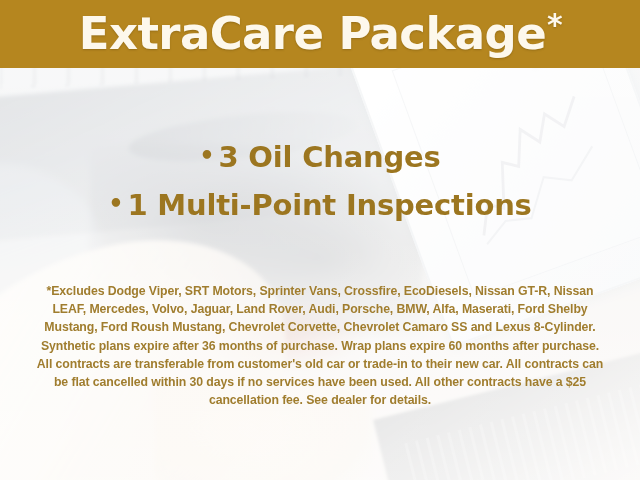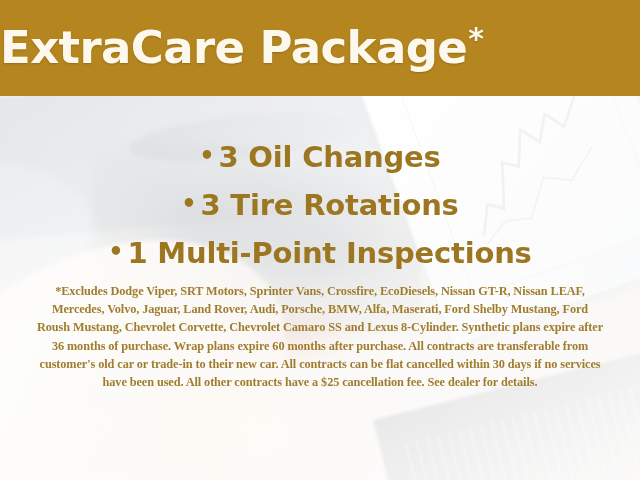--- a/index.html
+++ b/index.html
@@ -194,24 +194,24 @@
     inset: 0;
     background: linear-gradient(180deg, rgba(255,255,255,.22) 0%, rgba(255,255,255,.10) 45%, rgba(255,255,255,.30) 100%);
   }
 
   
   .header-bar {
     position: absolute;
     left: 0;
     top: 0;
     width: 640px;
-    height: 96px;
+    height: 68px;
     display: flex;
     align-items: center;
-    justify-content: flex-start;
+    justify-content: center;
     z-index: 5;
   }
   .header-title {
     font-family: "DejaVu Sans", sans-serif;
     font-weight: bold;
     font-size: 45px;
     line-height: 1;
     letter-spacing: -0.6px;
     white-space: nowrap;
     text-shadow: 0 1px 2px rgba(90,62,10,.35);
@@ -259,21 +259,21 @@
     margin-right: 4px;
   }
 
   .disclaimer {
     position: absolute;
     left: 34px;
     right: 34px;
     top: 186px;
     margin: 0;
     text-align: center;
-    font-family: Liberation Serif, serif;
+    font-family: Liberation Sans, sans-serif;
     font-weight: bold;
     font-size: 12.3px;
     line-height: 18.2px;
     letter-spacing: -0.1px;
     text-shadow: 0 0 1px rgba(255,255,255,.55);
   }
 </style>
 </head>
 <body>
 
@@ -310,23 +310,20 @@
     </div>
   </div>
 
   <div class="content">
 
     <ul class="benefits">
       <li class="benefit-item" style="color: rgb(156, 118, 32);">
         <span class="dot">•</span><span>3 Oil Changes</span>
       </li>
       <li class="benefit-item" style="color: rgb(156, 118, 32);">
-        <span class="dot">•</span><span>3 Tire Rotations</span>
-      </li>
-      <li class="benefit-item" style="color: rgb(156, 118, 32);">
         <span class="dot">•</span><span>1 Multi-Point Inspections</span>
       </li>
     </ul>
 
     <p class="disclaimer" style="color: rgb(160, 125, 46);">*Excludes Dodge Viper, SRT Motors, Sprinter Vans, Crossfire, EcoDiesels, Nissan GT-R, Nissan LEAF, Mercedes, Volvo, Jaguar, Land Rover, Audi, Porsche, BMW, Alfa, Maserati, Ford Shelby Mustang, Ford Roush Mustang, Chevrolet Corvette, Chevrolet Camaro SS and Lexus 8-Cylinder. Synthetic plans expire after 36 months of purchase. Wrap plans expire 60 months after purchase. All contracts are transferable from customer's old car or trade-in to their new car. All contracts can be flat cancelled within 30 days if no services have been used. All other contracts have a $25 cancellation fee. See dealer for details.</p>
 
   </div>
 </div>
 
 </body></html>

